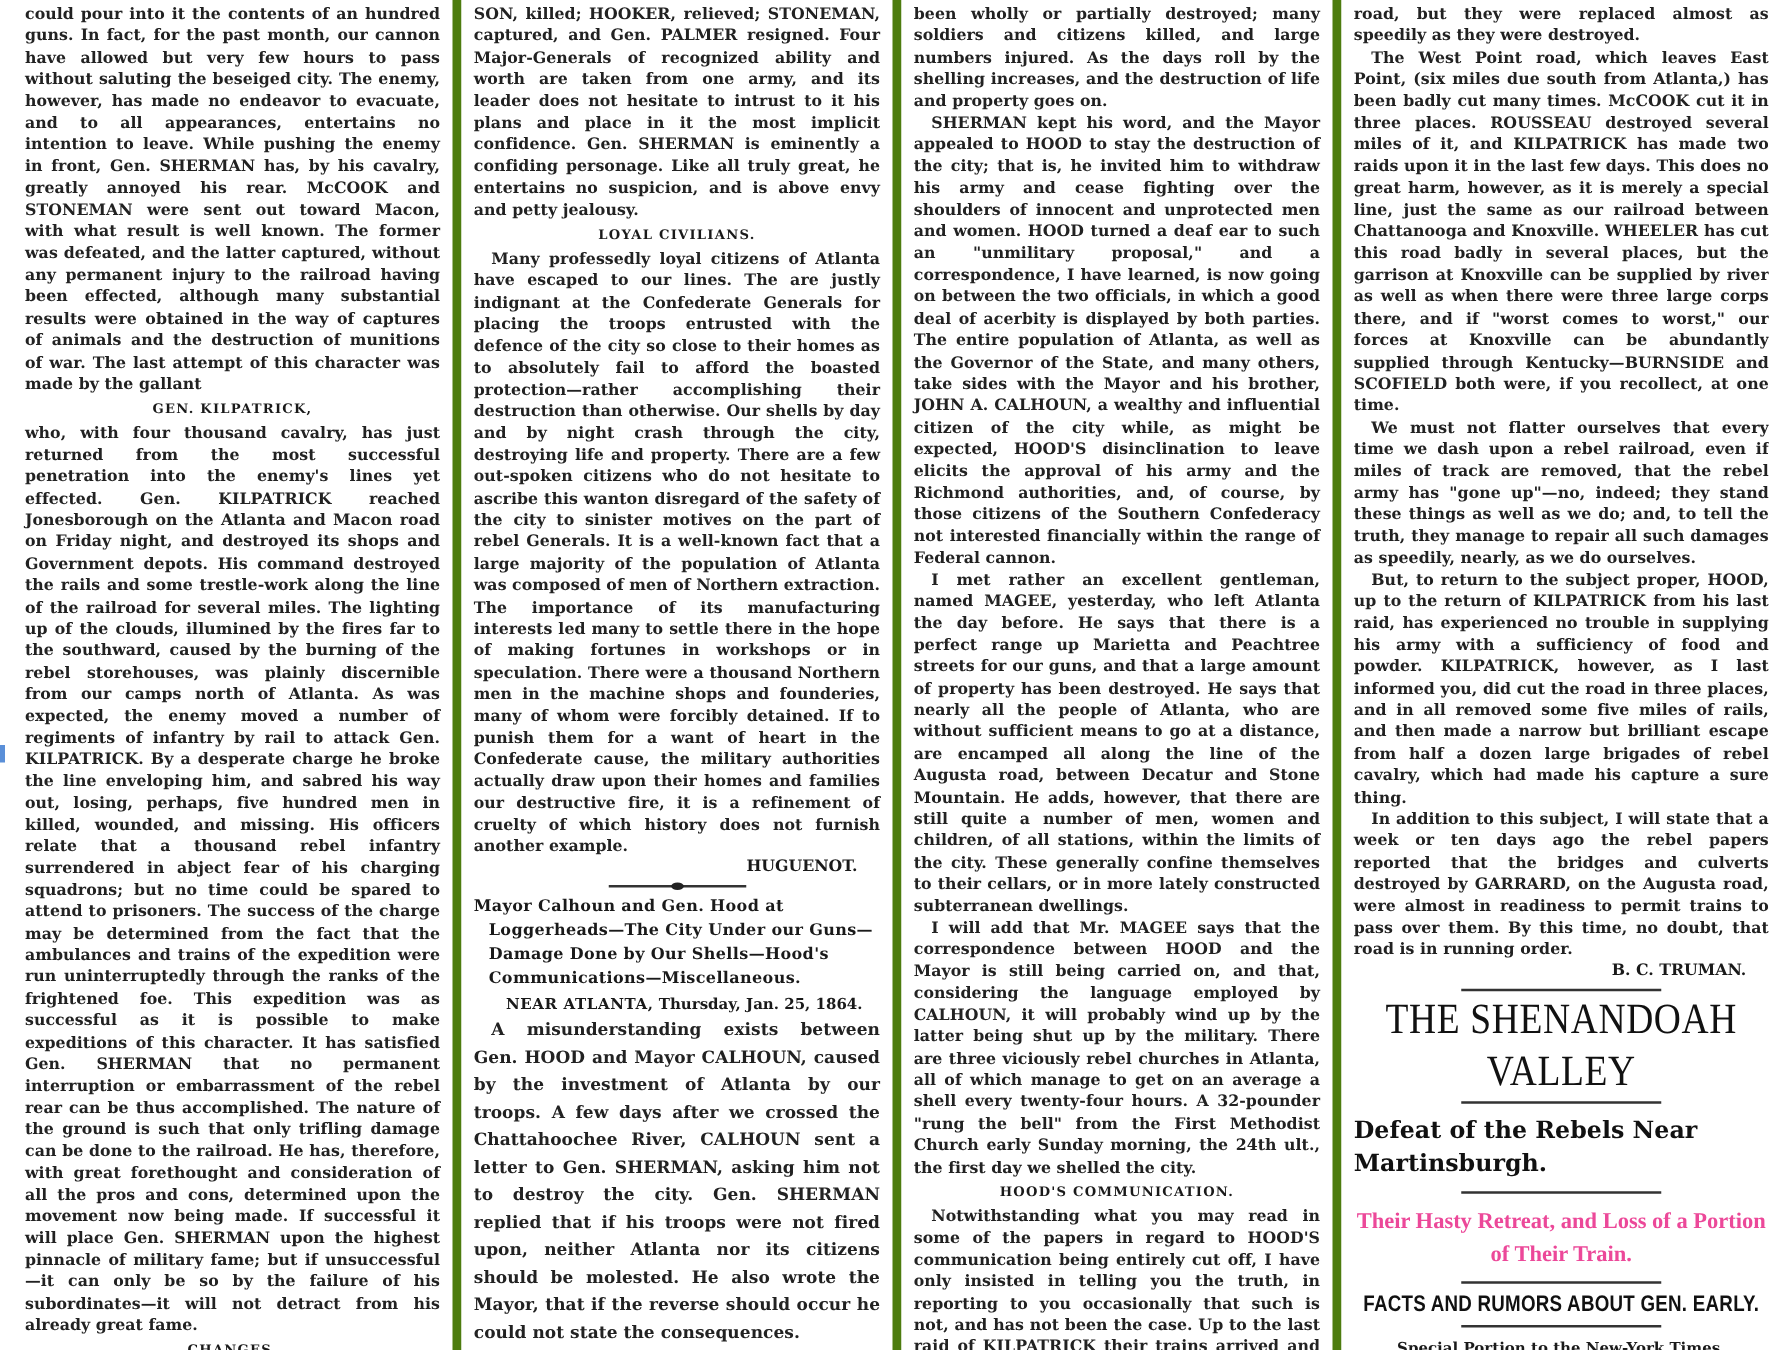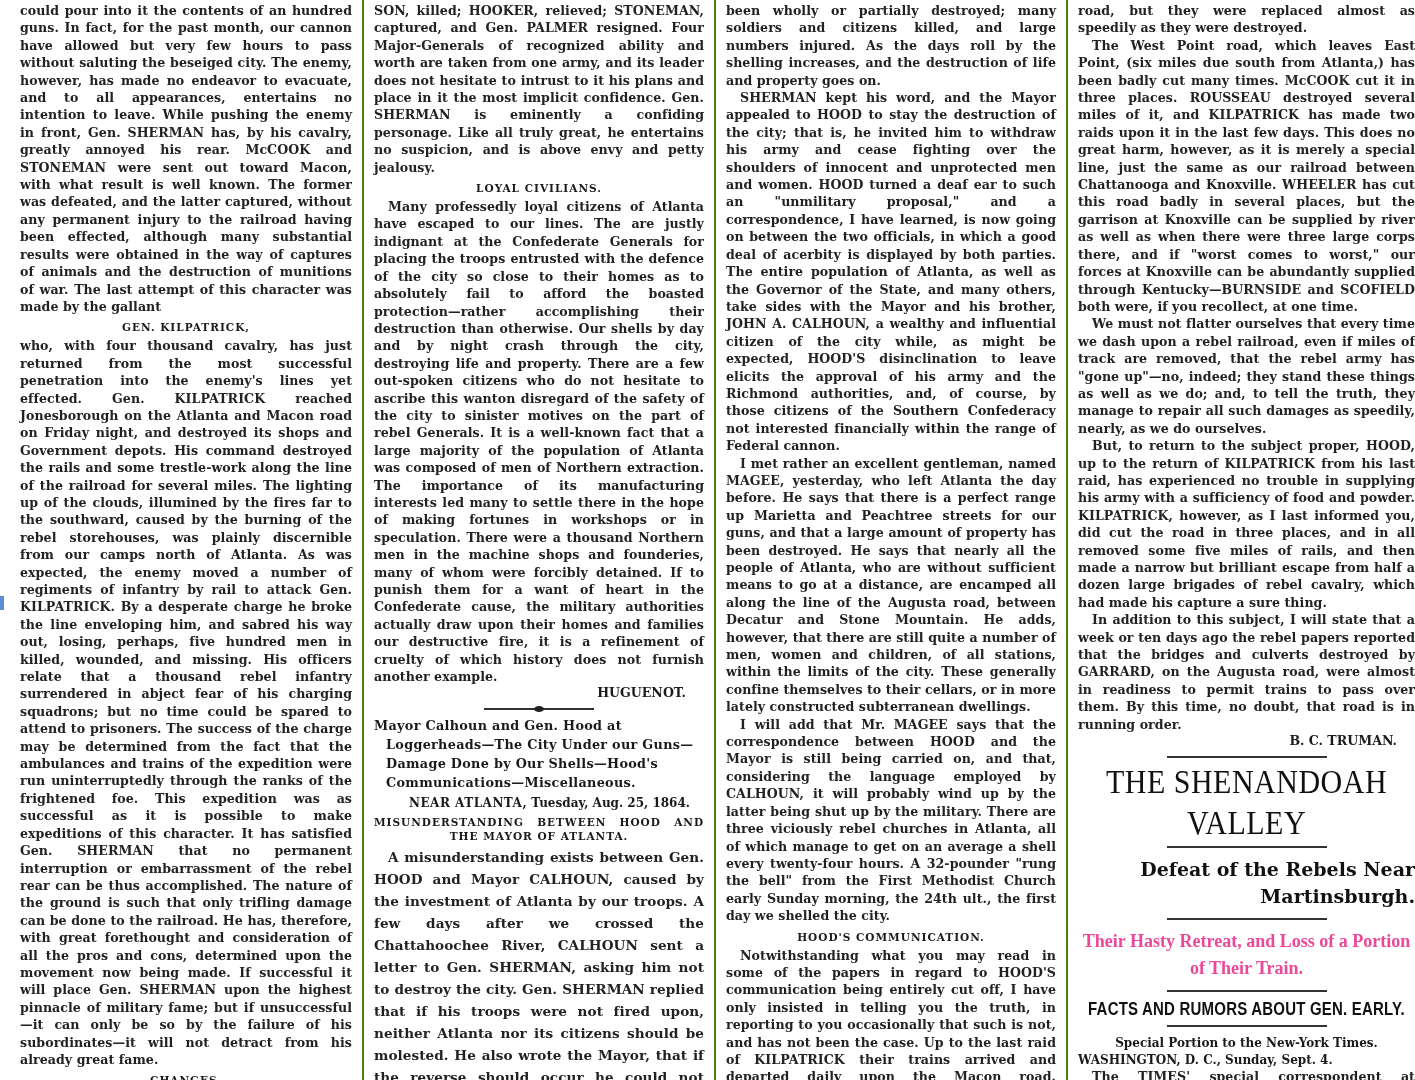--- a/index.html
+++ b/index.html
@@ -13,21 +13,21 @@
     display: grid;
     grid-template-columns: 352px 352px 352px 359px;
   }
   .col {
     position: relative;
     padding: 2px 10px 0 10px;
     box-sizing: border-box;
     height: 1080px;
     overflow: hidden;
   }
-  .col + .col { border-left: 2px solid #4d7c0f; }
+  .col + .col { border-left: 7px solid #4d7c0f; }
   .col.c1 { border-left: none; }
   p {
     margin: 0;
     font-size: 12.6px;
     line-height: 17.4px;
     text-align: justify;
     letter-spacing: 0.05px;
     font-weight: bold;
     color: #222;
   }
@@ -57,21 +57,21 @@
   .dateline .sc { letter-spacing: 0.5px; text-align: right; }
   .big-first { font-size: 13.6px; line-height: 22px; }
   .masthead {
     font-family: "Liberation Serif", "DejaVu Serif", serif;
     font-size: 30px; text-align: center; font-weight: normal;
     letter-spacing: 0.5px; margin: 2px 0 0 0; line-height: 36px;
     transform: scaleY(1.15); color: #111;
   }
   .hl2 {
     font-family: "DejaVu Serif", serif; font-weight: bold;
-    font-size: 19px; line-height: 27px; text-align: right; margin: 0; color: #111;
+    font-size: 19px; line-height: 27px; text-align: left; margin: 0; color: #111;
   }
   .hl3 {
     font-family: "Liberation Serif", serif; font-weight: bold;
     font-size: 18px; line-height: 27px; text-align: center; margin: 0; color: #ec4899;
   }
   .hl4 {
     font-family: "Liberation Sans", "DejaVu Sans", sans-serif; font-weight: bold;
     font-size: 15px; text-align: center; margin: 0; letter-spacing: 0.2px;
     transform: scaleY(1.2); color: #111;
   }
@@ -91,22 +91,21 @@
       <p class="">who, with four thousand cavalry, has just returned from the most successful penetration into the enemy's lines yet effected. Gen. KILPATRICK reached Jonesborough on the Atlanta and Macon road on Friday night, and destroyed its shops and Government depots. His command destroyed the rails and some trestle-work along the line of the railroad for several miles. The lighting up of the clouds, illumined by the fires far to the southward, caused by the burning of the rebel storehouses, was plainly discernible from our camps north of Atlanta. As was expected, the enemy moved a number of regiments of infantry by rail to attack Gen. KILPATRICK. By a desperate charge he broke the line enveloping him, and sabred his way out, losing, perhaps, five hundred men in killed, wounded, and missing. His officers relate that a thousand rebel infantry surrendered in abject fear of his charging squadrons; but no time could be spared to attend to prisoners. The success of the charge may be determined from the fact that the ambulances and trains of the expedition were run uninterruptedly through the ranks of the frightened foe. This expedition was as successful as it is possible to make expeditions of this character. It has satisfied Gen. SHERMAN that no permanent interruption or embarrassment of the rebel rear can be thus accomplished. The nature of the ground is such that only trifling damage can be done to the railroad. He has, therefore, with great forethought and consideration of all the pros and cons, determined upon the movement now being made. If successful it will place Gen. SHERMAN upon the highest pinnacle of military fame; but if unsuccessful—it can only be so by the failure of his subordinates—it will not detract from his already great fame.</p>
       <div class="subhead">CHANGES.</div>
     </div>
   <div class="col c2">
       <p class="">SON, killed; HOOKER, relieved; STONEMAN, captured, and Gen. PALMER resigned. Four Major-Generals of recognized ability and worth are taken from one army, and its leader does not hesitate to intrust to it his plans and place in it the most implicit confidence. Gen. SHERMAN is eminently a confiding personage. Like all truly great, he entertains no suspicion, and is above envy and petty jealousy.</p>
       <div class="subhead">LOYAL CIVILIANS.</div>
       <p class="indent">Many professedly loyal citizens of Atlanta have escaped to our lines. The are justly indignant at the Confederate Generals for placing the troops entrusted with the defence of the city so close to their homes as to absolutely fail to afford the boasted protection—rather accomplishing their destruction than otherwise. Our shells by day and by night crash through the city, destroying life and property. There are a few out-spoken citizens who do not hesitate to ascribe this wanton disregard of the safety of the city to sinister motives on the part of rebel Generals. It is a well-known fact that a large majority of the population of Atlanta was composed of men of Northern extraction. The importance of its manufacturing interests led many to settle there in the hope of making fortunes in workshops or in speculation. There were a thousand Northern men in the machine shops and founderies, many of whom were forcibly detained. If to punish them for a want of heart in the Confederate cause, the military authorities actually draw upon their homes and families our destructive fire, it is a refinement of cruelty of which history does not furnish another example.</p>
       <div class="signature">HUGUENOT.</div>
       <div class="rule-orn"></div>
       <div class="headline-bold">Mayor Calhoun and Gen. Hood at Loggerheads—The City Under our Guns—Damage Done by Our Shells—Hood's Communications—Miscellaneous.</div>
-      <div class="dateline"><span class="sc">NEAR ATLANTA,</span> <span>Tuesday, Aug. 25, 1864.</span></div>
-      <div class="subhead justify">MISUNDERSTANDING BETWEEN HOOD AND THE MAYOR OF ATLANTA.</div>
+      <div class="dateline"><span class="sc">NEAR ATLANTA,</span> <span>Thursday, Jan. 25, 1864.</span></div>
       <p class="indent big-first">A misunderstanding exists between Gen. HOOD and Mayor CALHOUN, caused by the investment of Atlanta by our troops. A few days after we crossed the Chattahoochee River, CALHOUN sent a letter to Gen. SHERMAN, asking him not to destroy the city. Gen. SHERMAN replied that if his troops were not fired upon, neither Atlanta nor its citizens should be molested. He also wrote the Mayor, that if the reverse should occur he could not state the consequences.</p>
     </div>
   <div class="col c3">
       <p class="">been wholly or partially destroyed; many soldiers and citizens killed, and large numbers injured. As the days roll by the shelling increases, and the destruction of life and property goes on.</p>
       <p class="indent">SHERMAN kept his word, and the Mayor appealed to HOOD to stay the destruction of the city; that is, he invited him to withdraw his army and cease fighting over the shoulders of innocent and unprotected men and women. HOOD turned a deaf ear to such an "unmilitary proposal," and a correspondence, I have learned, is now going on between the two officials, in which a good deal of acerbity is displayed by both parties. The entire population of Atlanta, as well as the Governor of the State, and many others, take sides with the Mayor and his brother, JOHN A. CALHOUN, a wealthy and influential citizen of the city while, as might be expected, HOOD'S disinclination to leave elicits the approval of his army and the Richmond authorities, and, of course, by those citizens of the Southern Confederacy not interested financially within the range of Federal cannon.</p>
       <p class="indent">I met rather an excellent gentleman, named MAGEE, yesterday, who left Atlanta the day before. He says that there is a perfect range up Marietta and Peachtree streets for our guns, and that a large amount of property has been destroyed. He says that nearly all the people of Atlanta, who are without sufficient means to go at a distance, are encamped all along the line of the Augusta road, between Decatur and Stone Mountain. He adds, however, that there are still quite a number of men, women and children, of all stations, within the limits of the city. These generally confine themselves to their cellars, or in more lately constructed subterranean dwellings.</p>
       <p class="indent">I will add that Mr. MAGEE says that the correspondence between HOOD and the Mayor is still being carried on, and that, considering the language employed by CALHOUN, it will probably wind up by the latter being shut up by the military. There are three viciously rebel churches in Atlanta, all of which manage to get on an average a shell every twenty-four hours. A 32-pounder "rung the bell" from the First Methodist Church early Sunday morning, the 24th ult., the first day we shelled the city.</p>
       <div class="subhead">HOOD'S COMMUNICATION.</div>
       <p class="indent">Notwithstanding what you may read in some of the papers in regard to HOOD'S communication being entirely cut off, I have only insisted in telling you the truth, in reporting to you occasionally that such is not, and has not been the case. Up to the last raid of KILPATRICK their trains arrived and departed daily upon the Macon road. McCOOK did remove a few rails from this</p>
     </div>

